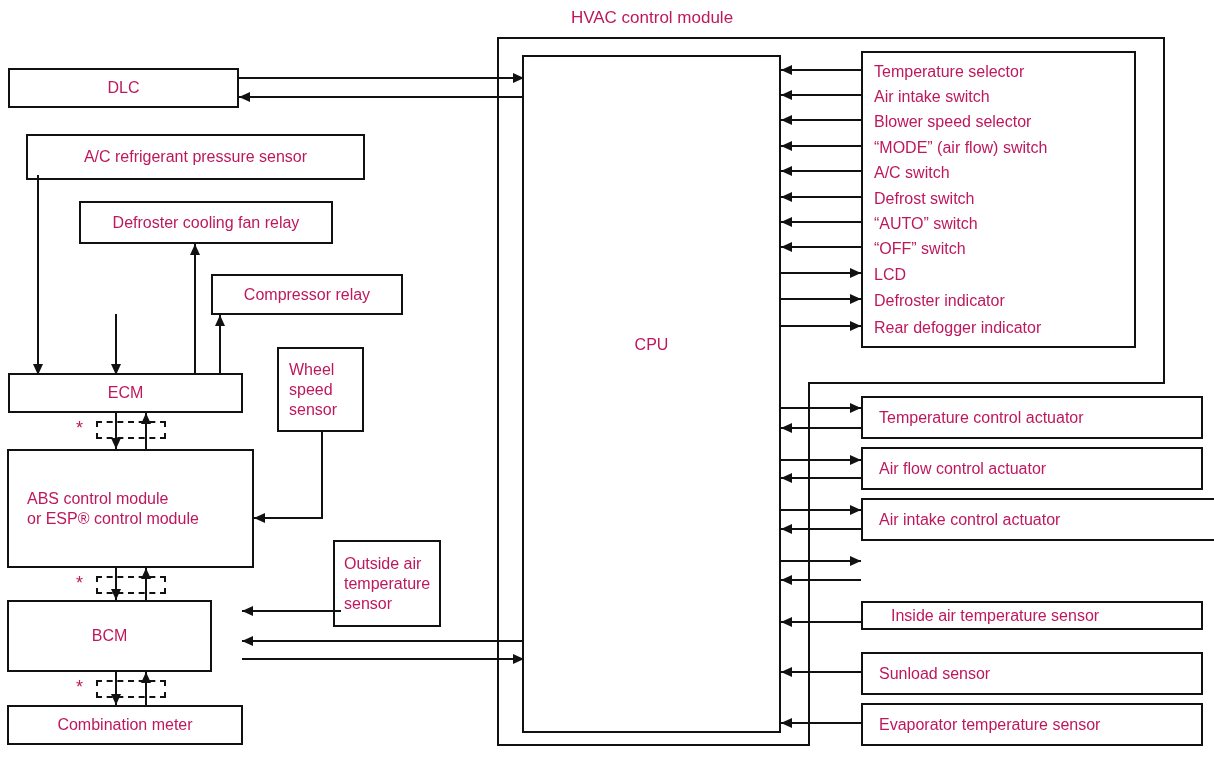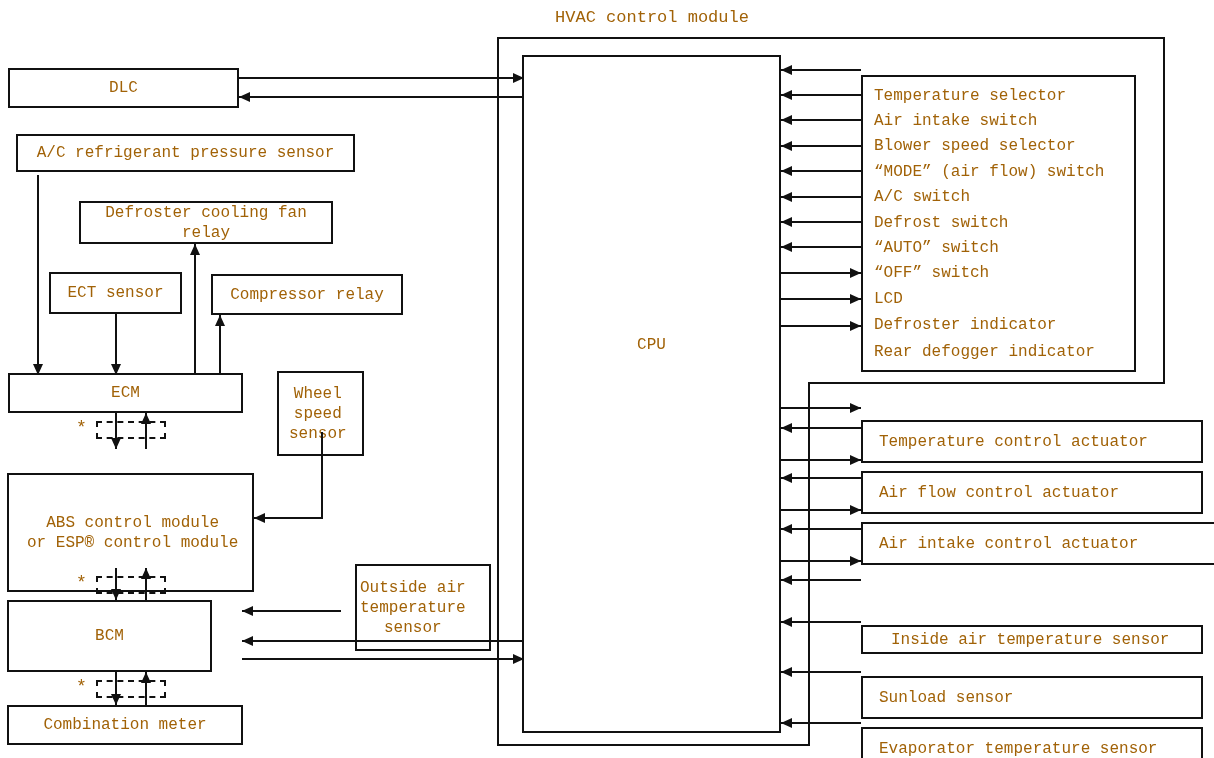--- a/index.html
+++ b/index.html
@@ -1,24 +1,24 @@
 <!DOCTYPE html>
 <html><head>
 <meta charset="utf-8">
 <style>
   html,body{margin:0;padding:0;background:#fff;}
   .stage{
     position:relative;width:1214px;height:758px;background:#fff;overflow:hidden;
-    font-family:Liberation Mono, monospace;color:#a16207;font-size:16px;
+    font-family:Liberation Sans, sans-serif;color:#be185d;font-size:16px;
   }
   .box{
     position:absolute;border:2px solid #111;background:#fff;box-sizing:border-box;
     display:flex;align-items:center;justify-content:center;text-align:center;line-height:1.25;
   }
-  .box.la{justify-content:flex-start;text-align:center;margin-top:24px;}
+  .box.la{justify-content:flex-start;text-align:left;}
   .pre{white-space:pre-line;}
   .title{position:absolute;left:522px;top:8px;width:260px;text-align:center;font-size:17px;}
   .hline{position:absolute;height:2px;background:#111;}
   .vline{position:absolute;width:2px;background:#111;}
   .hline.arr-l::before{content:"";position:absolute;left:0;top:-4px;width:0;height:0;
     border-top:5px solid transparent;border-bottom:5px solid transparent;border-right:11px solid #111;}
   .hline.arr-r::after{content:"";position:absolute;right:0;top:-4px;width:0;height:0;
     border-top:5px solid transparent;border-bottom:5px solid transparent;border-left:11px solid #111;}
   .vline.arr-d::after{content:"";position:absolute;bottom:0;left:-4px;width:0;height:0;
     border-left:5px solid transparent;border-right:5px solid transparent;border-top:11px solid #111;}
@@ -41,31 +41,30 @@
   <div class="hline" style="left:808px;top:382px;width:357px"></div>
   <div class="vline" style="left:808px;top:382px;height:364px"></div>
   <div class="hline" style="left:497px;top:744px;width:313px"></div>
   <div class="vline" style="left:497px;top:37px;height:709px"></div>
 
   <div class="box" style="left:522px;top:55px;width:259px;height:678px">
     <span class="cpu-label">CPU</span>
   </div>
 
   <div class="box" style="left:8px;top:68px;width:231px;height:40px">DLC</div>
-  <div class="box" style="left:16px;top:134px;width:339px;height:38px">A/C refrigerant pressure sensor</div>
+  <div class="box" style="left:26px;top:134px;width:339px;height:46px">A/C refrigerant pressure sensor</div>
   <div class="box" style="left:79px;top:201px;width:254px;height:43px">Defroster cooling fan relay</div>
-  <div class="box" style="left:49px;top:272px;width:133px;height:42px">ECT sensor</div>
   <div class="box" style="left:211px;top:274px;width:192px;height:41px">Compressor relay</div>
   <div class="box la pre" style="left:277px;top:347px;width:87px;height:85px;padding-left:10px">Wheel
 speed
 sensor</div>
   <div class="box" style="left:8px;top:373px;width:235px;height:40px">ECM</div>
   <div class="box la pre" style="left:7px;top:449px;width:247px;height:119px;padding-left:18px">ABS control module
 or ESP® control module</div>
-  <div class="box la pre" style="left:355px;top:540px;width:136px;height:87px;padding-left:3px">Outside air
+  <div class="box la pre" style="left:333px;top:540px;width:108px;height:87px;padding-left:9px">Outside air
 temperature
 sensor</div>
   <div class="box" style="left:7px;top:600px;width:205px;height:72px">BCM</div>
   <div class="box" style="left:7px;top:705px;width:236px;height:40px">Combination meter</div>
 
   <div class="box la" style="left:861px;top:51px;width:275px;height:297px">
     <span class="panelrow" style="top:7px">Temperature selector</span>
     <span class="panelrow" style="top:32px">Air intake switch</span>
     <span class="panelrow" style="top:57px">Blower speed selector</span>
     <span class="panelrow" style="top:83px">“MODE” (air flow) switch</span>

